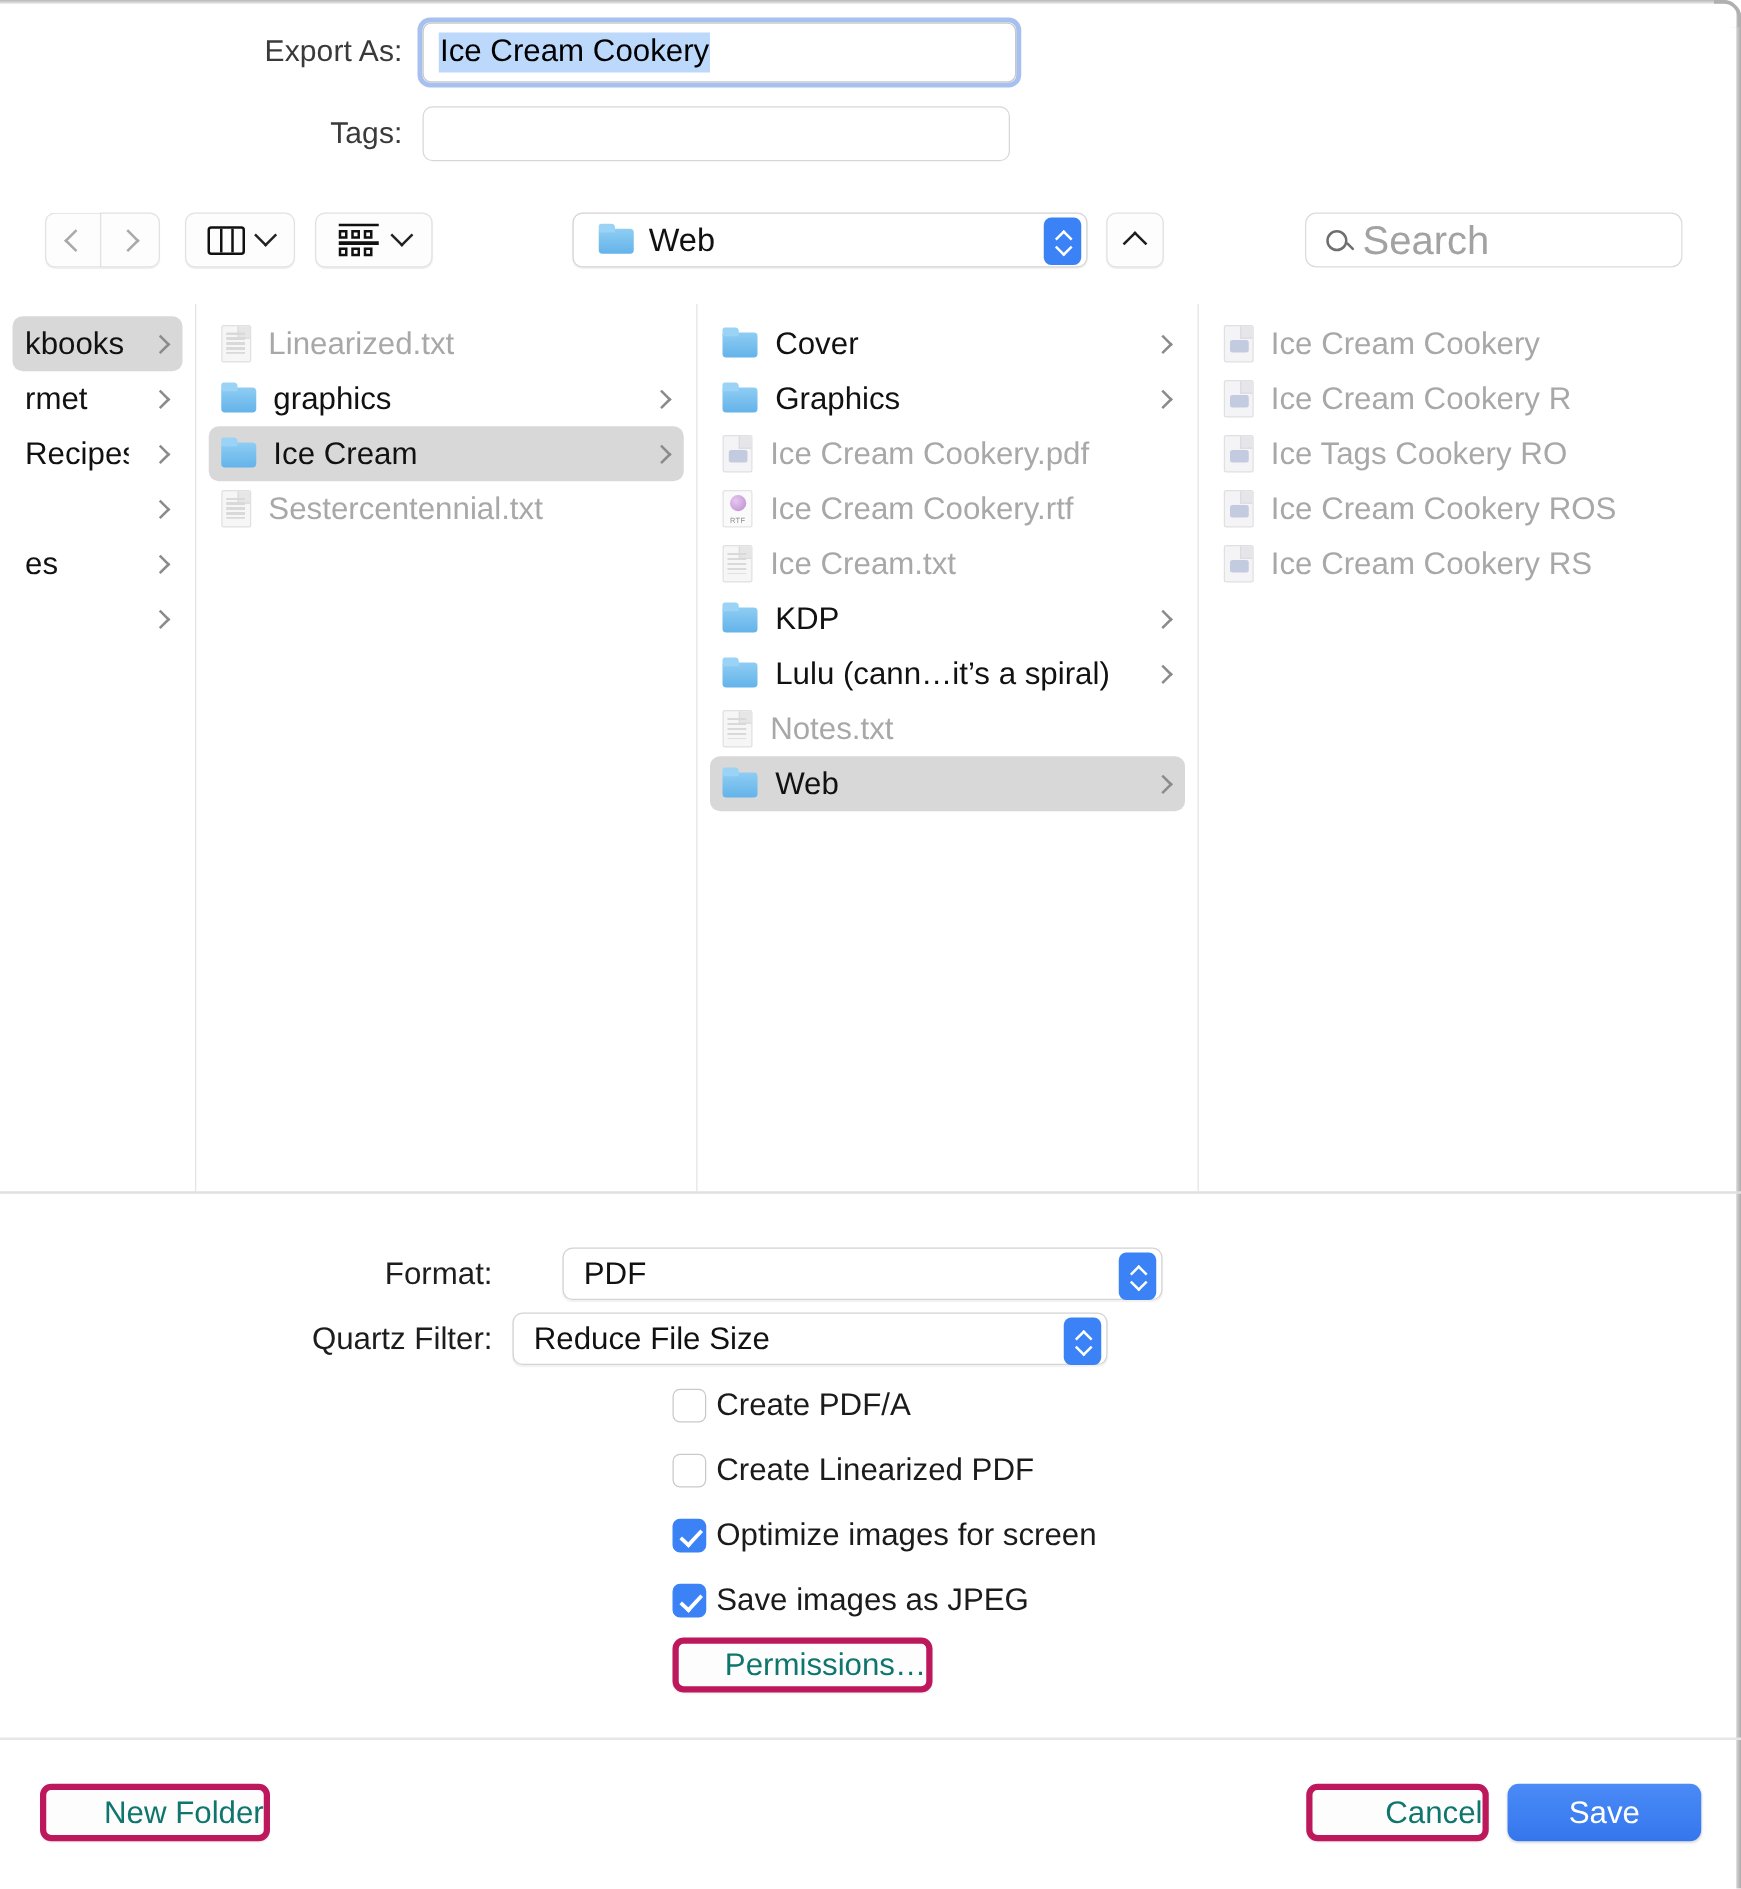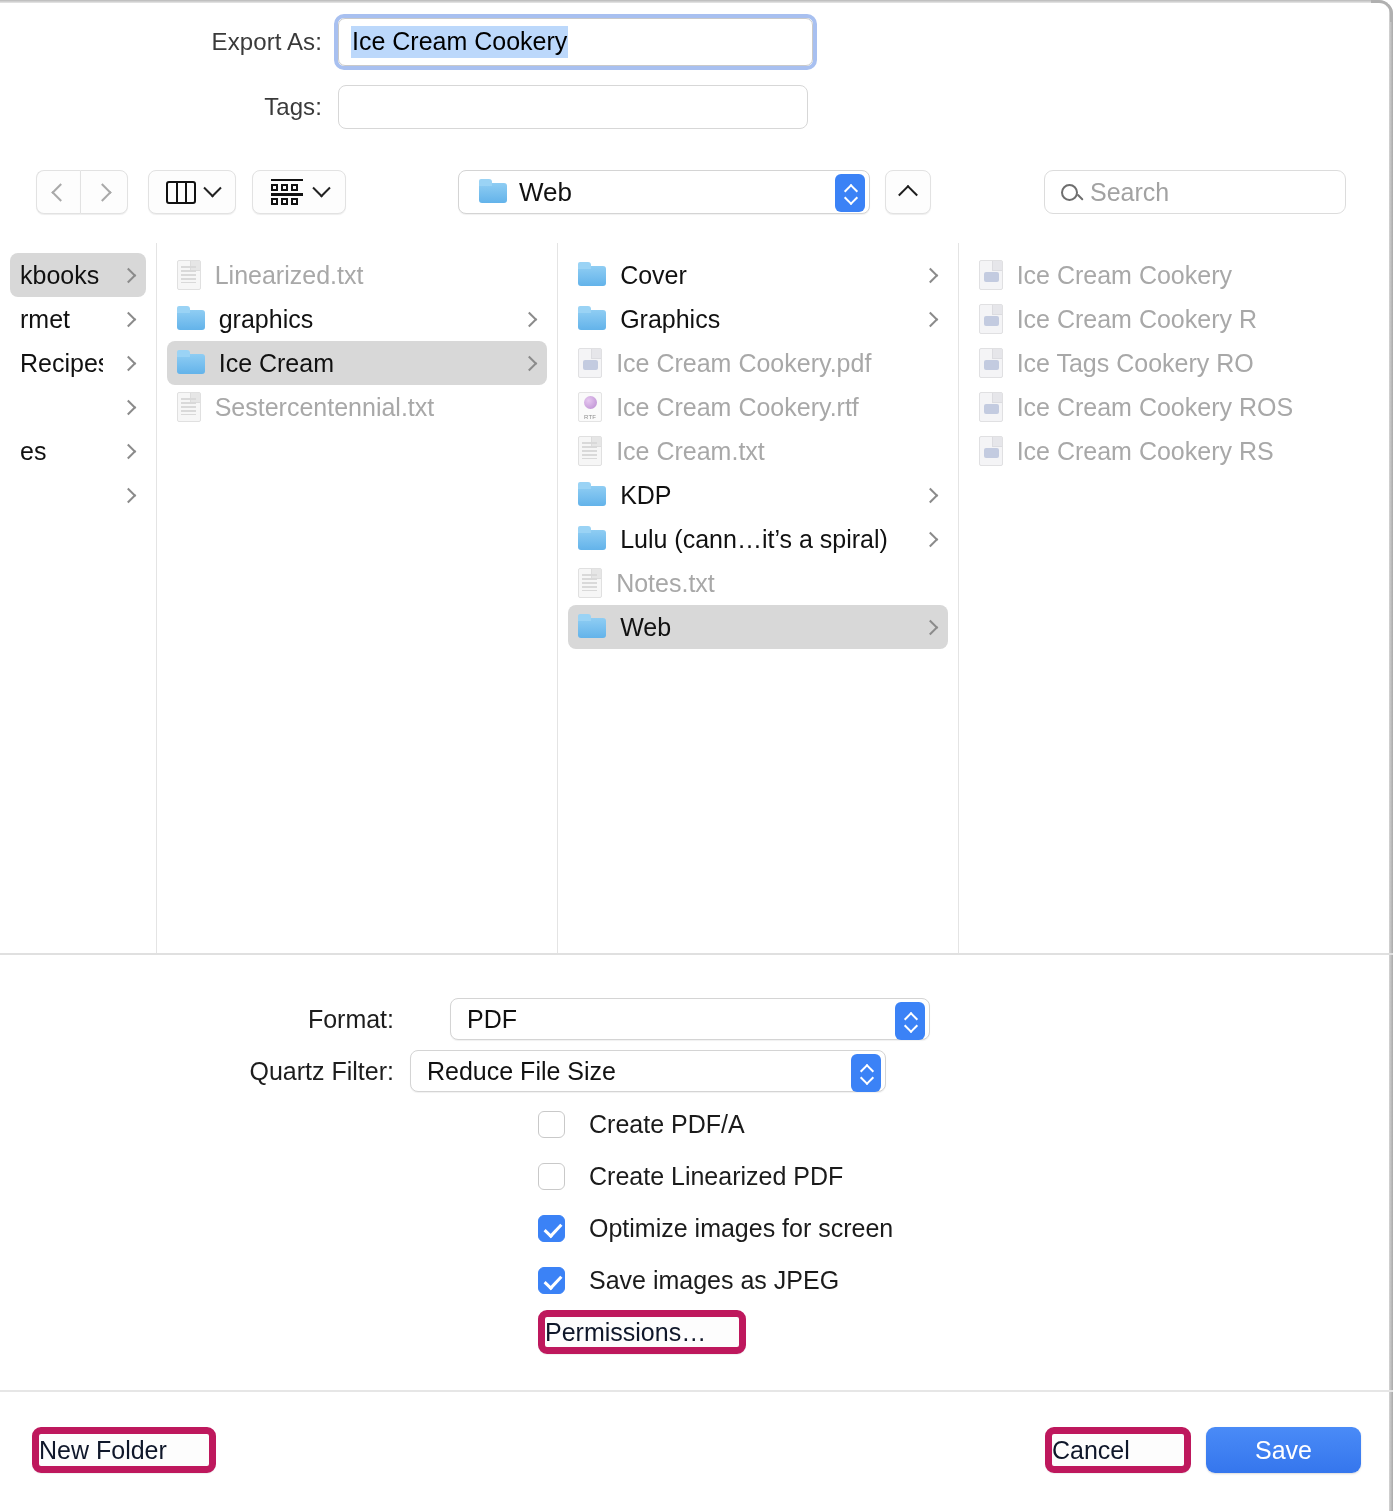--- a/index.html
+++ b/index.html
@@ -110,21 +110,21 @@
   .search-box {
     position: absolute; left: 1044px; top: 4px; width: 302px; height: 44px;
     background: #fff; border: 1px solid #dcdcdc; border-radius: 9px;
     display: flex; align-items: center; padding-left: 16px; gap: 12px;
   }
   .mag { width: 17px; height: 17px; border: 2.4px solid #6e6e6e; border-radius: 50%; position: relative; }
   .mag:after {
     content: ""; position: absolute; width: 8px; height: 2.4px; background: #6e6e6e;
     transform: rotate(45deg); right: -8px; bottom: 0px; border-radius: 2px;
   }
-  .search-ph { font-size: 25px; color: #a2a2a2; }
+  .search-ph { font-size: 32px; color: #a2a2a2; }
 
   
   .browser {
     position: absolute; left: 0; top: 243px; width: 1363px; height: 710px;
     background: #fff; display: flex;
   }
   .col { height: 710px; overflow: hidden; position: relative; padding-top: 10px; }
   .col + .col { border-left: 1px solid #e4e4e4; }
   .col0 { width: 159px; }
   .col1 { width: 410px; }
@@ -197,35 +197,35 @@
   
   .options { position: absolute; left: 0; top: 960px; width: 1393px; }
   .opt-row { position: absolute; display: flex; align-items: center; }
   .opt-label { font-size: 25px; color: #1d1d1d; text-align: right; width: 410px; padding-right: 16px; }
   .popup-btn {
     position: relative; height: 42px; background: #fff;
     border: 1px solid #d4d4d4; border-radius: 8px;
     box-shadow: 0 1px 1px rgba(0,0,0,.06);
     display: flex; align-items: center; padding-left: 16px; font-size: 25px; color: #111;
   }
-  .cb-row { position: absolute; display: flex; align-items: center; gap: 24px; }
+  .cb-row { position: absolute; display: flex; align-items: center; gap: 8px; }
   .checkbox {
     width: 27px; height: 27px; border-radius: 6px; flex: none;
     border: 1px solid #c9c9c9; background: #fff;
   }
   .checkbox.on { background: #3b82f6; border-color: #3b82f6; position: relative; }
   .checkbox.on:after {
     content: ""; position: absolute; left: 9px; top: 4px; width: 7px; height: 14px;
     border: solid #fff; border-width: 0 3px 3px 0; transform: rotate(43deg);
   }
   .cb-label { font-size: 25px; color: #1b1b1b; }
   .plain-btn {
-    background: #fdfdfd; border: 7px solid #be185d; border-radius: 9px;
+    background: #fdfdfd; border: 5px solid #be185d; border-radius: 9px;
     box-shadow: 0 1px 1px rgba(0,0,0,.06);
-    font-size: 25px; color: #0f172a; display: flex; align-items: center; justify-content: flex-start;
+    font-size: 25px; color: #0f766e; display: flex; align-items: center; justify-content: flex-end;
   }
 
   .footer-sep { position: absolute; left: 0; top: 1390px; width: 1393px; height: 2px; background: #e6e6e6; }
   .footer { position: absolute; left: 0; top: 1392px; width: 1393px; height: 119px; }
   .btn-newfolder { position: absolute; left: 32px; top: 35px; width: 184px; height: 46px; }
   .btn-cancel { position: absolute; left: 1045px; top: 35px; width: 146px; height: 46px; }
   .btn-save {
     position: absolute; left: 1206px; top: 35px; width: 155px; height: 46px;
     background: linear-gradient(to bottom,#4a8bf7,#3576ed); border: none; color: #fff;
     border-radius: 9px; font-size: 25px; display: flex; align-items: center; justify-content: center;

